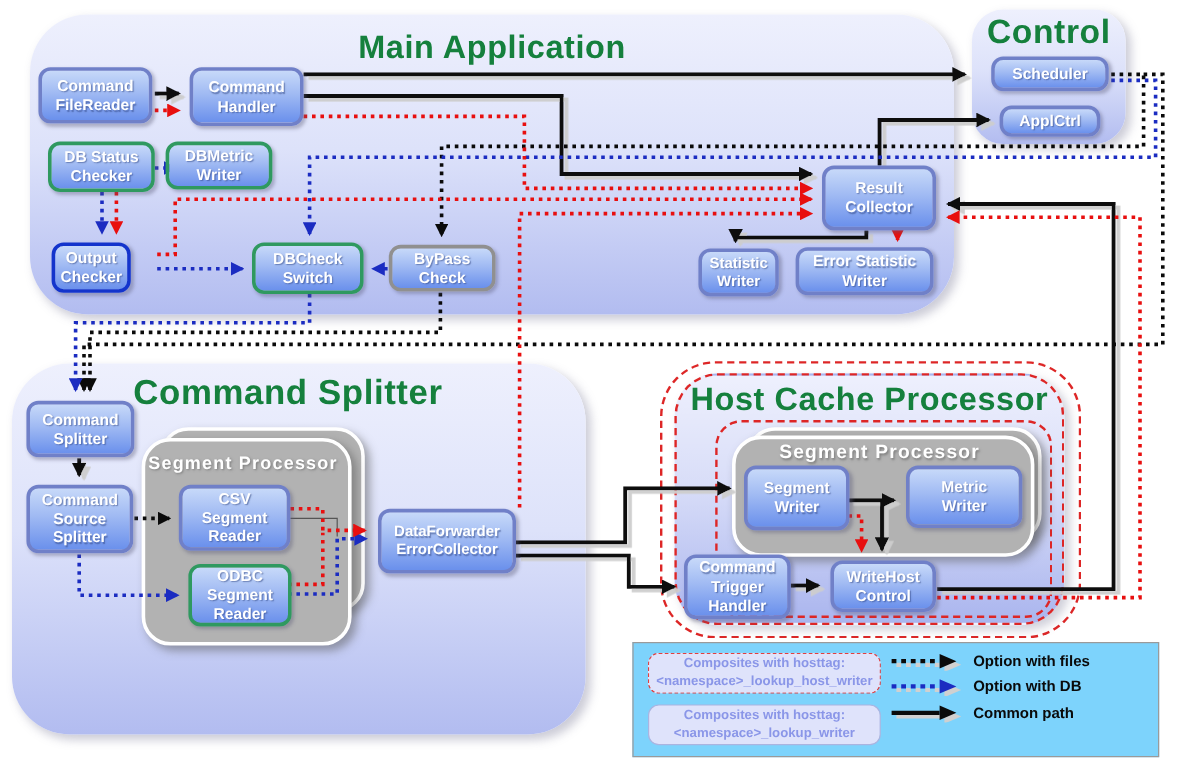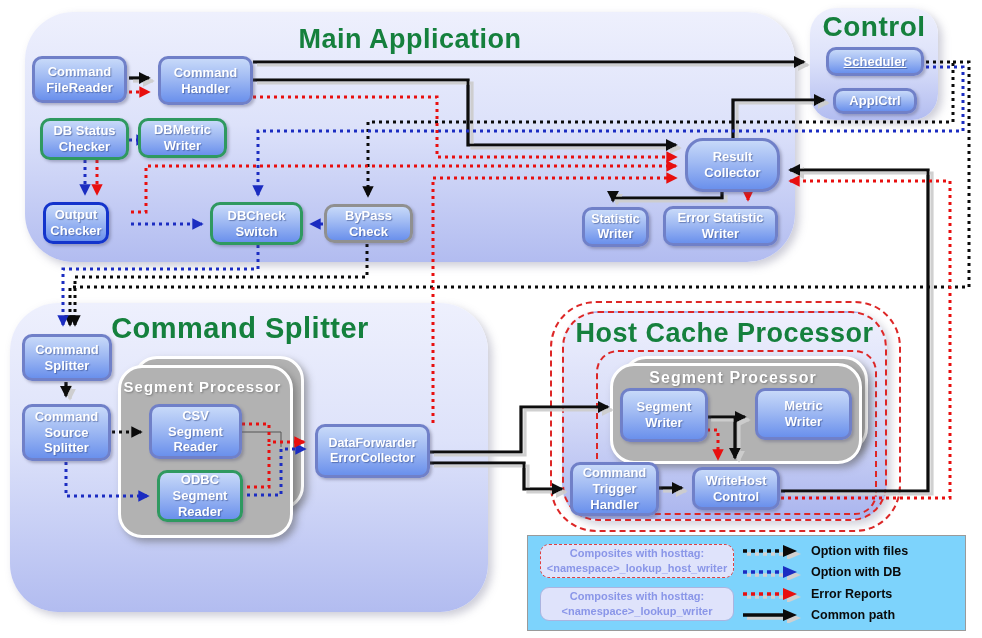--- a/index.html
+++ b/index.html
@@ -139,28 +139,28 @@
   <div class="node green" style="left:40px;top:118px;width:89px;height:42px;">DB Status
 Checker</div>
   <div class="node green" style="left:138px;top:118px;width:89px;height:40px;text-align:center;">DBMetric
 Writer</div>
   <div class="node navy" style="left:43px;top:202px;width:66px;height:42px;">Output
 Checker</div>
   <div class="node green" style="left:210px;top:202px;width:93px;height:43px;">DBCheck
 Switch</div>
   <div class="node grayb" style="left:324px;top:204px;width:89px;height:39px;">ByPass
 Check</div>
-  <div class="node" style="left:685px;top:138px;width:95px;height:54px;border-radius:18px;">Result
+  <div class="node" style="left:685px;top:138px;width:95px;height:54px;">Result
 Collector</div>
   <div class="node" style="left:582px;top:207px;width:67px;height:40px;font-size:12.5px;">Statistic
 Writer</div>
   <div class="node" style="left:663px;top:206px;width:115px;height:40px;">Error Statistic
 Writer</div>
 
-  <div class="node" style="left:826px;top:47px;width:98px;height:29px;text-decoration:underline;">Scheduler</div>
+  <div class="node" style="left:826px;top:47px;width:98px;height:29px;">Scheduler</div>
   <div class="node" style="left:833px;top:88px;width:84px;height:26px;">ApplCtrl</div>
 
   <div class="node" style="left:22px;top:334px;width:90px;height:47px;">Command
 Splitter</div>
   <div class="node" style="left:22px;top:404px;width:89px;height:57px;">Command
 Source
 Splitter</div>
   <div class="node" style="left:149px;top:404px;width:93px;height:55px;">CSV
 Segment
 Reader</div>
@@ -200,29 +200,20 @@
         <svg width="70" height="16">
           <line x1="6" y1="11" x2="46" y2="11" stroke="#d0d0d0" stroke-width="3.5" stroke-dasharray="4,4"></line>
           <polygon points="46,5 60,11 46,17" fill="#d0d0d0"></polygon>
           <line x1="2" y1="8" x2="42" y2="8" stroke-width="3.5" stroke-dasharray="4,4" stroke="#1b2cc1"></line>
           <polygon points="42,2 56,8 42,14" fill="#1b2cc1"></polygon>
         </svg>
         <span class="llabel">Option with DB</span>
       </div>
       <div class="lrow">
         <svg width="70" height="16">
-          <line x1="6" y1="11" x2="46" y2="11" stroke="#d0d0d0" stroke-width="3.5" stroke-dasharray="4,4"></line>
-          <polygon points="46,5 60,11 46,17" fill="#d0d0d0"></polygon>
-          <line x1="2" y1="8" x2="42" y2="8" stroke-width="3.5" stroke-dasharray="4,4" stroke="#e80f0f"></line>
-          <polygon points="42,2 56,8 42,14" fill="#e80f0f"></polygon>
-        </svg>
-        <span class="llabel">Error Reports</span>
-      </div>
-      <div class="lrow">
-        <svg width="70" height="16">
           <line x1="6" y1="11" x2="46" y2="11" stroke="#d0d0d0" stroke-width="3.5"></line>
           <polygon points="46,5 60,11 46,17" fill="#d0d0d0"></polygon>
           <line x1="2" y1="8" x2="42" y2="8" stroke-width="3.5" stroke="#0a0a0a"></line>
           <polygon points="42,2 56,8 42,14" fill="#0a0a0a"></polygon>
         </svg>
         <span class="llabel">Common path</span>
       </div>
     </div>
   </div>
 

